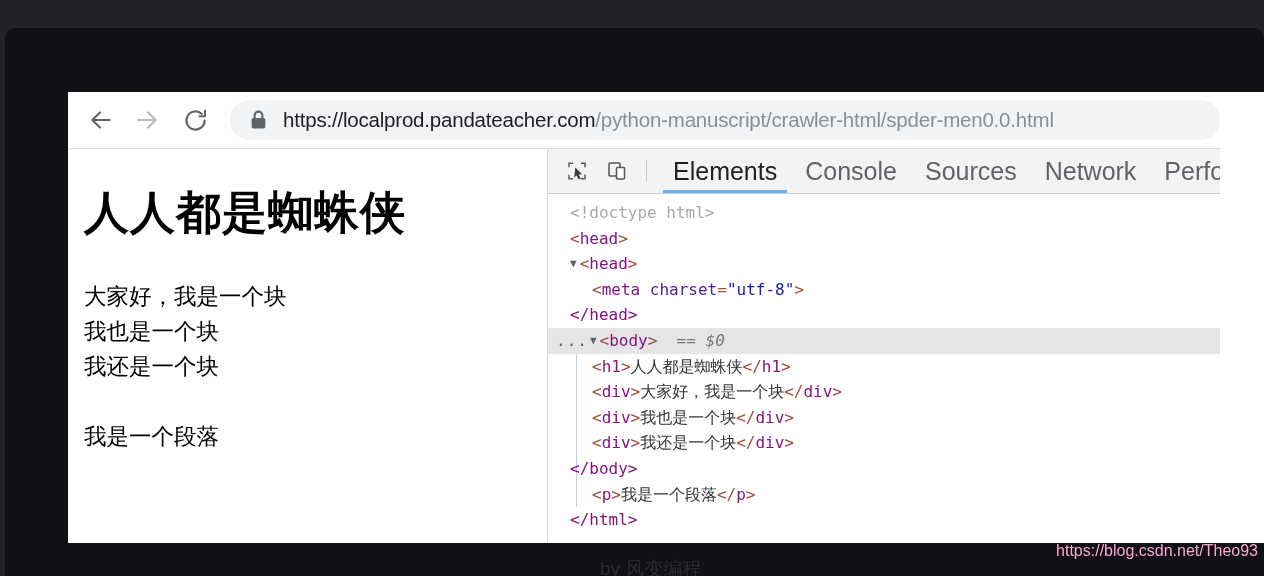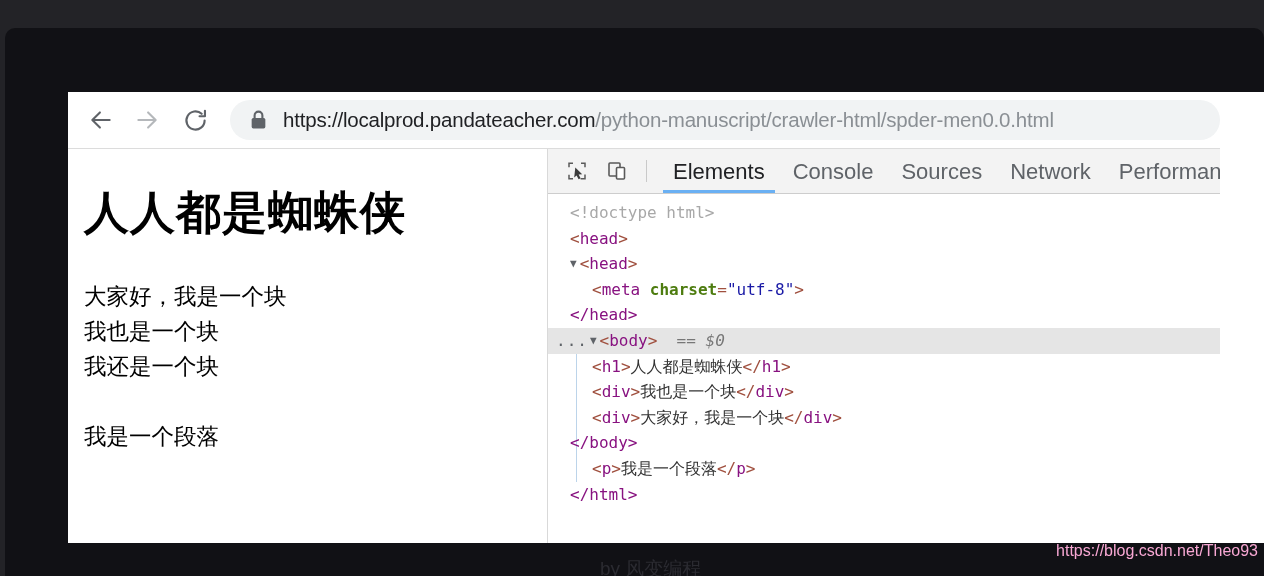--- a/index.html
+++ b/index.html
@@ -151,21 +151,21 @@
   }
   #dt-inspect { margin-left: 12px; }
   #dt-device { margin-left: 6px; }
   #dt-divider {
     width: 1px; height: 22px;
     background: #c9c9c9;
     margin: 0 12px;
     flex: none;
   }
   .dt-tab {
-    font-size: 22px;
+    font-size: 25px;
     color: #5f6368;
     padding: 0 14px;
     height: 43px;
     line-height: 43px;
     white-space: nowrap;
     flex: none;
     position: relative;
   }
   .dt-tab.active { color: #202124; }
   .dt-tab.active::after {
@@ -213,21 +213,21 @@
   .ind-close1 { padding-left: 22px; }
   .tri {
     color: #5f6368;
     font-size: 11px;
     margin-right: 3px;
     display: inline-block;
     vertical-align: 2px;
   }
   .tag { color: #881280; }
   .bracket { color: #a0503f; }
-  .attr-name { color: #4d7c0f; font-weight: bold; }
+  .attr-name { color: #4c1d95; }
   .attr-val { color: #1a1aa6; }
   .doctype { color: #a8a8a8; }
   .text-node { color: #333333; font-family: "DejaVu Sans", sans-serif; }
   .dollar { color: #777777; font-style: italic; }
 
   
   #byline {
     position: absolute;
     left: 600px; top: 556px;
     font-size: 19px;
@@ -349,27 +349,30 @@
           </div>
 
           <div style="position:relative;">
             <div class="guide"></div>
 
             <div class="dom-row ind2">
               <span class="bracket">&lt;</span><span class="tag">h1</span><span class="bracket">&gt;</span><span class="text-node">人人都是蜘蛛侠</span><span class="bracket">&lt;/</span><span class="tag">h1</span><span class="bracket">&gt;</span>
             </div>
 
             <div class="dom-row ind2">
+              <span class="bracket">&lt;</span><span class="tag">div</span><span class="bracket">&gt;</span><span class="text-node">大家好，我是一个块</span><span class="bracket">&lt;/</span><span class="tag">div</span><span class="bracket">&gt;</span>
+            </div>
+
+            <div class="dom-row ind2">
               <span class="bracket">&lt;</span><span class="tag">div</span><span class="bracket">&gt;</span><span class="text-node">我也是一个块</span><span class="bracket">&lt;/</span><span class="tag">div</span><span class="bracket">&gt;</span>
             </div>
 
             <div class="dom-row ind2">
-              <span class="bracket">&lt;</span><span class="tag">div</span><span class="bracket">&gt;</span><span class="text-node">大家好，我是一个块</span><span class="bracket">&lt;/</span><span class="tag">div</span><span class="bracket">&gt;</span>
-            </div>
-
+              <span class="bracket">&lt;</span><span class="tag">div</span><span class="bracket">&gt;</span><span class="text-node">我还是一个块</span><span class="bracket">&lt;/</span><span class="tag">div</span><span class="bracket">&gt;</span>
+            </div>
 
             <div class="dom-row ind-close1">
               <span class="tag">&lt;/body&gt;</span>
             </div>
 
             <div class="dom-row ind2">
               <span class="bracket">&lt;</span><span class="tag">p</span><span class="bracket">&gt;</span><span class="text-node">我是一个段落</span><span class="bracket">&lt;/</span><span class="tag">p</span><span class="bracket">&gt;</span>
             </div>
           </div>
 

